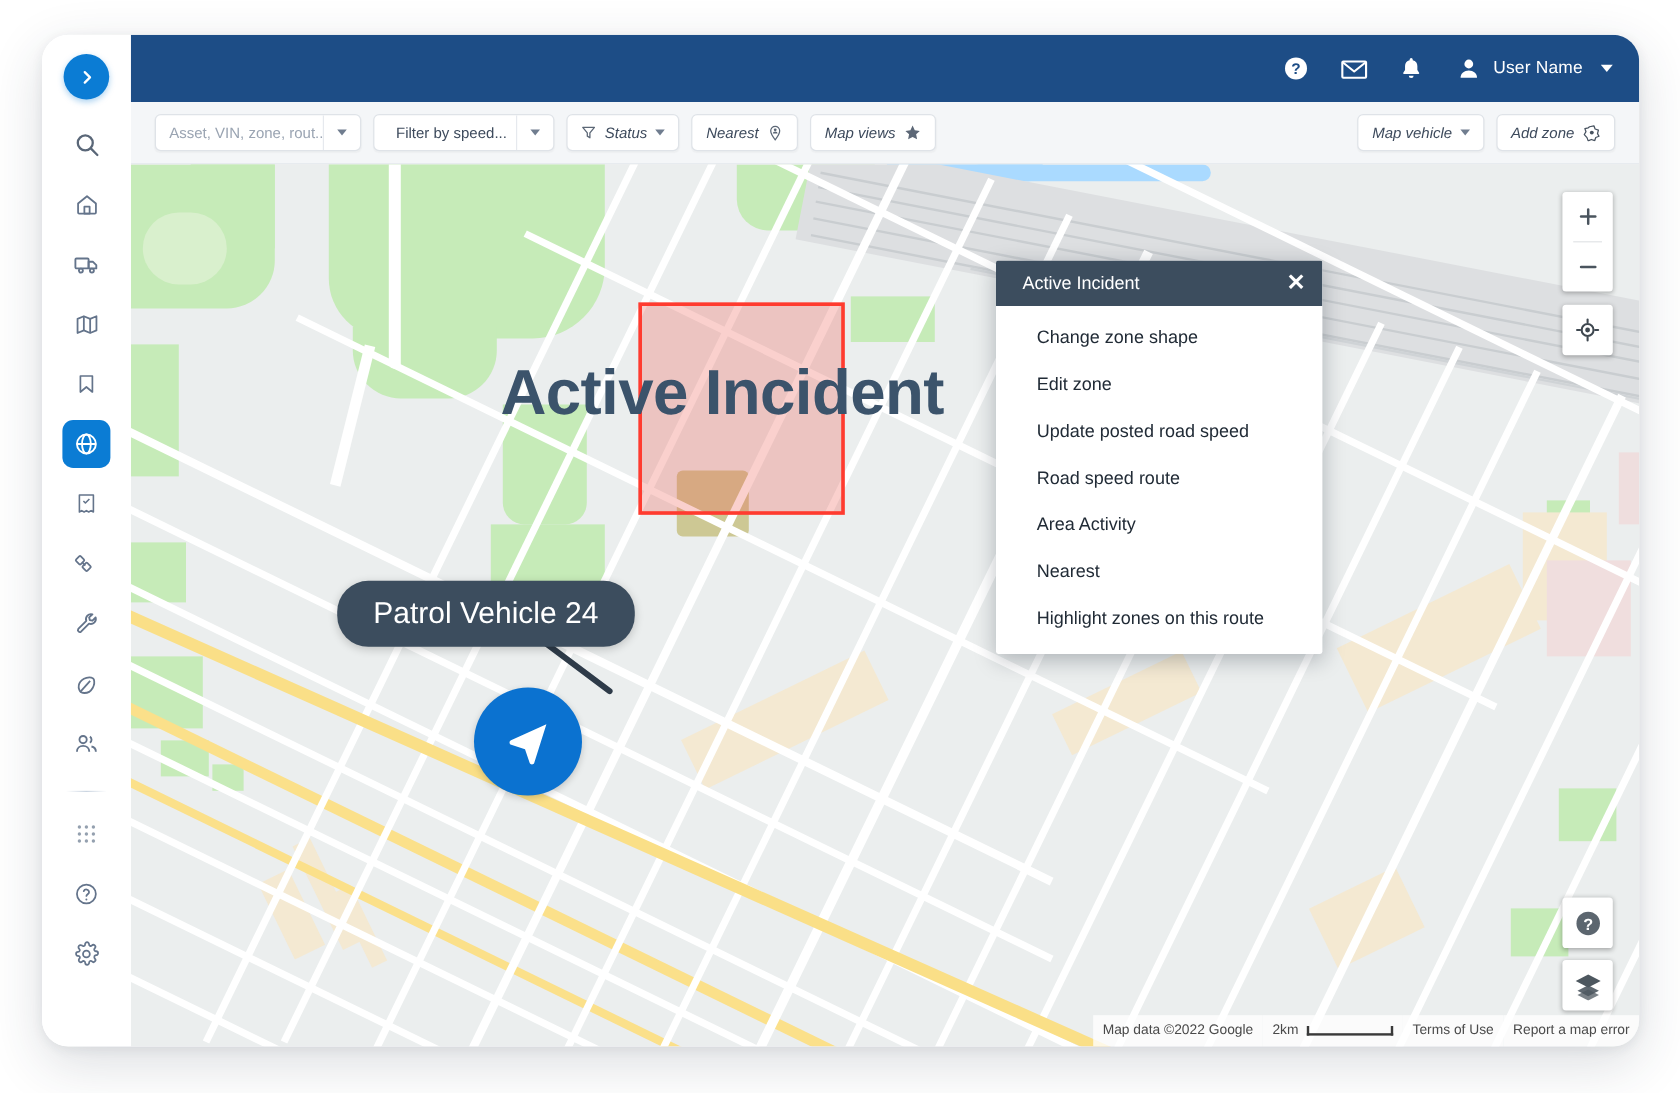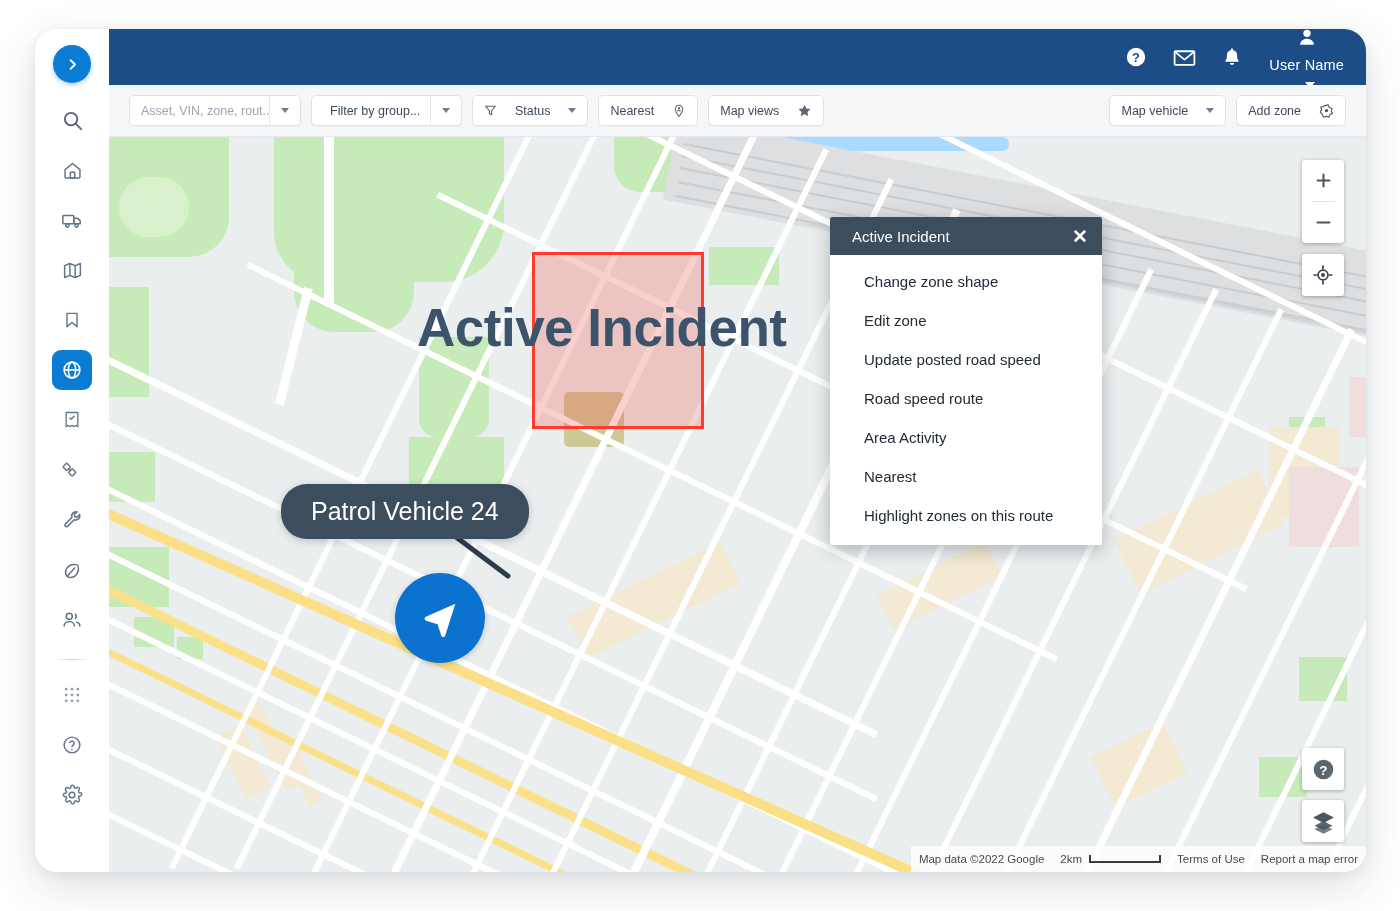--- a/index.html
+++ b/index.html
@@ -68,21 +68,21 @@
     padding-right: 22px;
     color: #ffffff;
   }
   .hdr-icon {
     width: 34px; height: 34px;
     display: flex; align-items: center; justify-content: center;
     margin-left: 14px; cursor: pointer;
   }
   #user-chip {
     display: flex; align-items: center; gap: 9px;
-    margin-left: 20px; cursor: pointer; flex-direction: column;
+    margin-left: 20px; cursor: pointer;
   }
   #user-chip .uname { font-size: 14.5px; letter-spacing: .15px; }
   .caret-wht {
     width: 0; height: 0; margin-left: 6px;
     border-left: 5px solid transparent; border-right: 5px solid transparent;
     border-top: 6px solid #ffffff;
   }
 
   
   #toolbar {
@@ -104,21 +104,21 @@
     font-size: 12.5px; color: #3d4a5c;
     cursor: pointer;
     box-shadow: 0 1px 1px rgba(16,24,40,0.03);
     white-space: nowrap;
   }
   .ctl.split { padding: 0; overflow: hidden; }
   .ctl .seg { padding: 0 11px; display: flex; align-items: center; gap: 7px; height: 100%; }
   .ctl .seg.ph { color: #9aa4b2; }
   .ctl .divider-v { width: 1px; height: 100%; background: #e6e9ee; }
   .ctl .arrowseg { width: 30px; display: flex; align-items: center; justify-content: center; height: 100%; }
-  .ctl.plain { padding: 0 11px; gap: 18px; }
+  .ctl.plain { padding: 0 11px; gap: 7px; font-style: italic; }
   .caret {
     width: 0; height: 0;
     border-left: 4px solid transparent; border-right: 4px solid transparent;
     border-top: 5px solid #707d8f;
   }
   #search-box { width: 172px; }
   #search-box .seg.ph { width: 141px; overflow: hidden; }
   #group-box .seg { width: 118px; }
 
   
@@ -412,21 +412,21 @@
           <div class="arrowseg">
             <span class="caret"></span>
           </div>
         </div>
 
         <div class="ctl split" id="group-box">
           <div class="seg">
             <svg width="13" height="13" viewBox="0 0 24 24" fill="none" stroke="#5c6776" stroke-width="2" stroke-linejoin="round">
               <polygon points="3 4 21 4 14 12.5 14 20 10 17.5 10 12.5"></polygon>
             </svg>
-            <span>Filter by group...</span>
+            <span>Filter by speed...</span>
           </div>
           <div class="divider-v"></div>
           <div class="arrowseg">
             <span class="caret"></span>
           </div>
         </div>
 
         <div class="ctl plain">
           <svg width="13" height="13" viewBox="0 0 24 24" fill="none" stroke="#5c6776" stroke-width="2" stroke-linejoin="round">
             <polygon points="3 4 21 4 14 12.5 14 20 10 17.5 10 12.5"></polygon>

